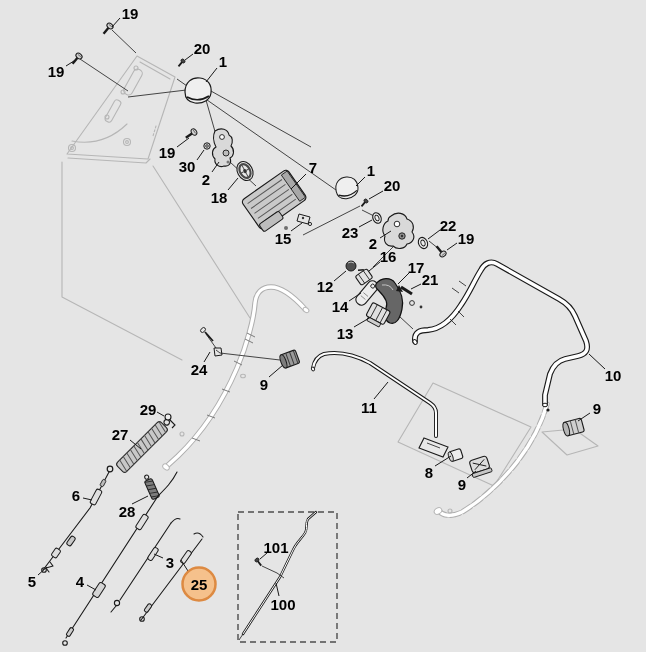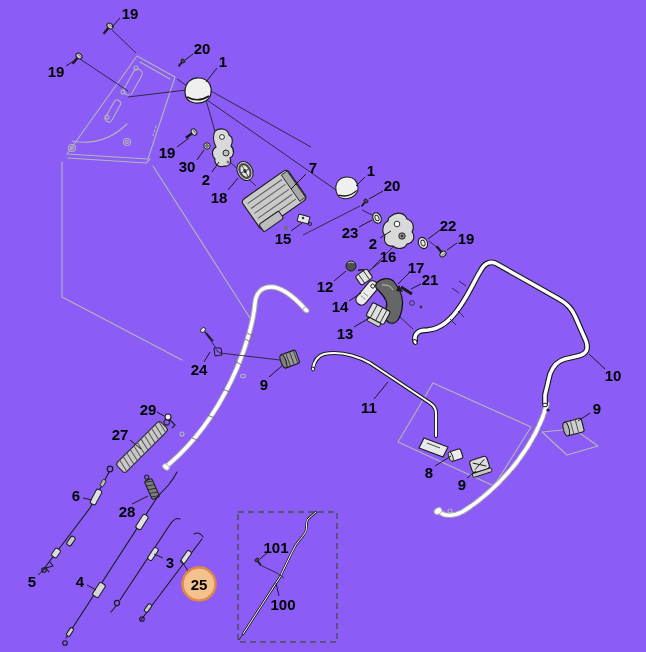--- a/index.html
+++ b/index.html
@@ -1,16 +1,16 @@
 <!DOCTYPE html>
 <html><head>
 <meta charset="utf-8">
 <style>
   html,body{margin:0;padding:0;background:#ffffff;}
-  #stage{position:relative;width:646px;height:652px;background:#8b5cf6;overflow:hidden;
+  #stage{position:relative;width:646px;height:652px;background:#e5e5e5;overflow:hidden;
          font-family:"Liberation Sans",sans-serif;}
   svg{display:block}
   .ghost{stroke:#b6b6b6;stroke-width:1.1;fill:none;stroke-linejoin:round;stroke-linecap:round}
   .ghostf{stroke:#b6b6b6;stroke-width:1;fill:#ffffff}
   .gtubeO{stroke:#aeaeae;stroke-width:5.4;fill:none;stroke-linejoin:round;stroke-linecap:round}
   .gtubeOd{stroke:#aeaeae;stroke-width:5.4;fill:none;stroke-linejoin:round;stroke-linecap:round;stroke-dasharray:9 4}
   .gtubeI{stroke:#ffffff;stroke-width:3.4;fill:none;stroke-linejoin:round;stroke-linecap:round}
   .ln{stroke:#1a1a1a;stroke-width:1.1;fill:none;stroke-linejoin:round;stroke-linecap:round}
   .thin{stroke:#1a1a1a;stroke-width:0.8;fill:none}
   .tick{stroke:#6f6f6f;stroke-width:0.9;fill:none}

